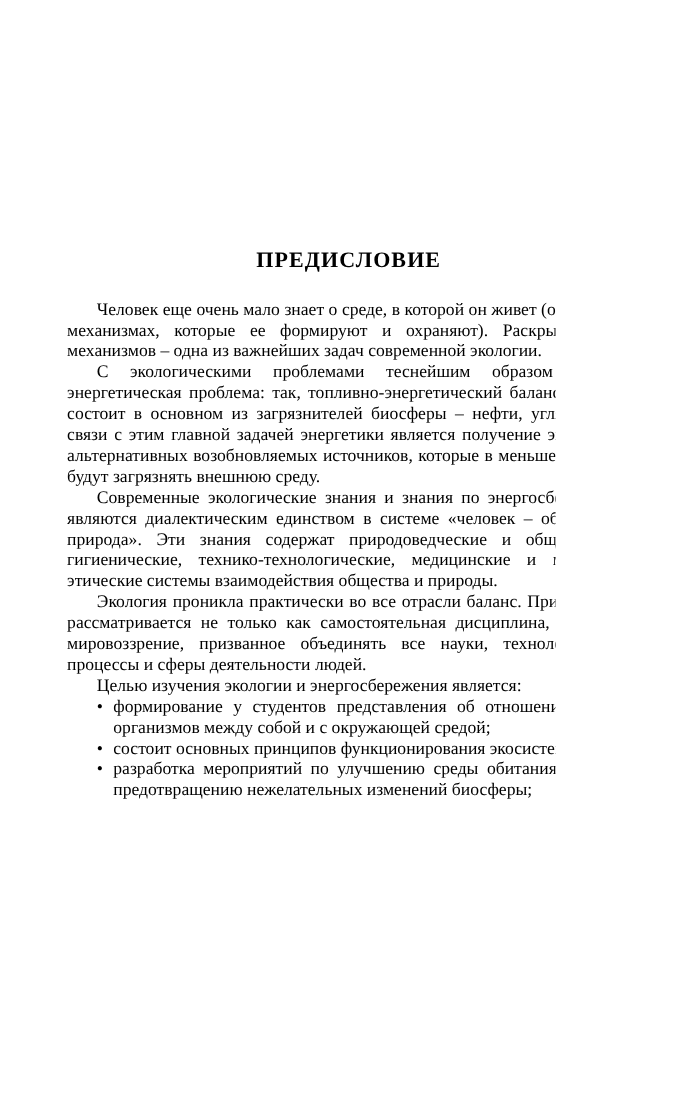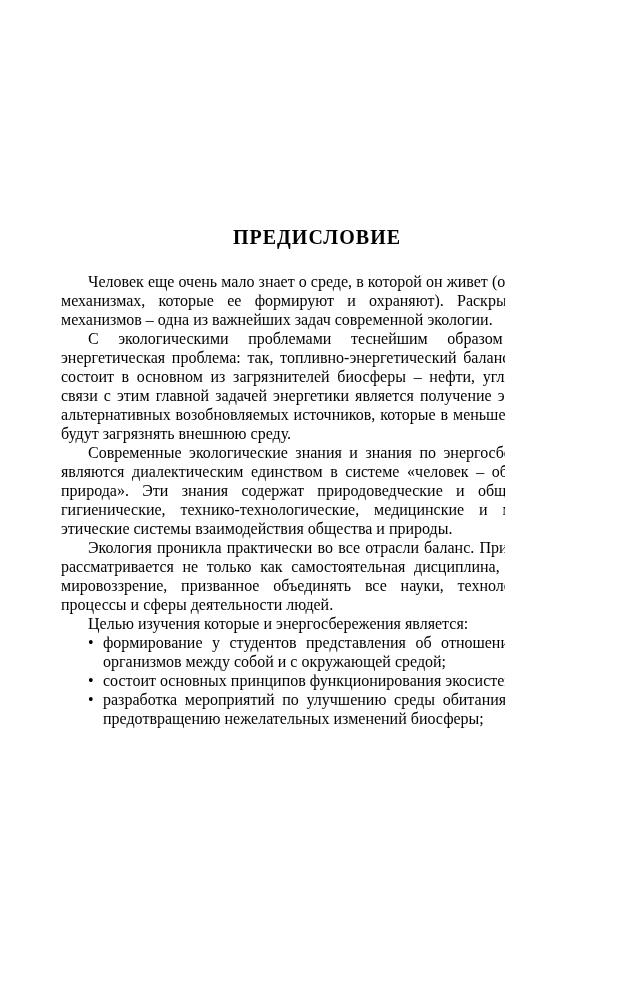--- a/index.html
+++ b/index.html
@@ -71,21 +71,21 @@
 <body>
 
 <div class="page">
   <div class="content">
     <h1 class="title">ПРЕДИСЛОВИЕ</h1>
     <div class="body-text">
       <p>Человек еще очень мало знает о среде, в которой он живет (особенно о механизмах, которые ее формируют и охраняют). Раскрытие этих механизмов – одна из важнейших задач совре­менной экологии.</p>
       <p>С экологическими проблемами теснейшим образом связа­на энергетическая проблема: так, топливно-энергетический баланс планеты состоит в основном из загрязнителей биосфе­ры – нефти, угля, газа. В связи с этим главной задачей энер­гетики является получение энергии из альтернативных возоб­новляемых источников, которые в меньшей степени будут загрязнять внешнюю среду.</p>
       <p>Современные экологические знания и знания по энерго­сбережению являются диалектическим единством в системе «человек – общество – природа». Эти знания содержат при­родоведческие и общественно-гигиенические, технико-техно­логические, медицинские и морально-этические системы вза­имодействия общества и природы.</p>
       <p>Экология проникла практически во все отрасли баланс. При этом она рассматривается не только как самостоятельная дис­циплина, но и как мировоззрение, призванное объединять все науки, технологические процессы и сферы деятельности людей.</p>
-      <p>Целью изучения которые и энергосбережения является:</p>
+      <p>Целью изучения экологии и энергосбережения является:</p>
       <ul class="goals">
         <li>
           <span class="bullet">•</span>
           <span class="li-text">формирование у студентов представления об отношении живых организмов между собой и с окружающей средой;</span>
         </li>
         <li>
           <span class="bullet">•</span>
           <span class="li-text">состоит основных принципов функционирования эко­систем;</span>
         </li>
         <li>

